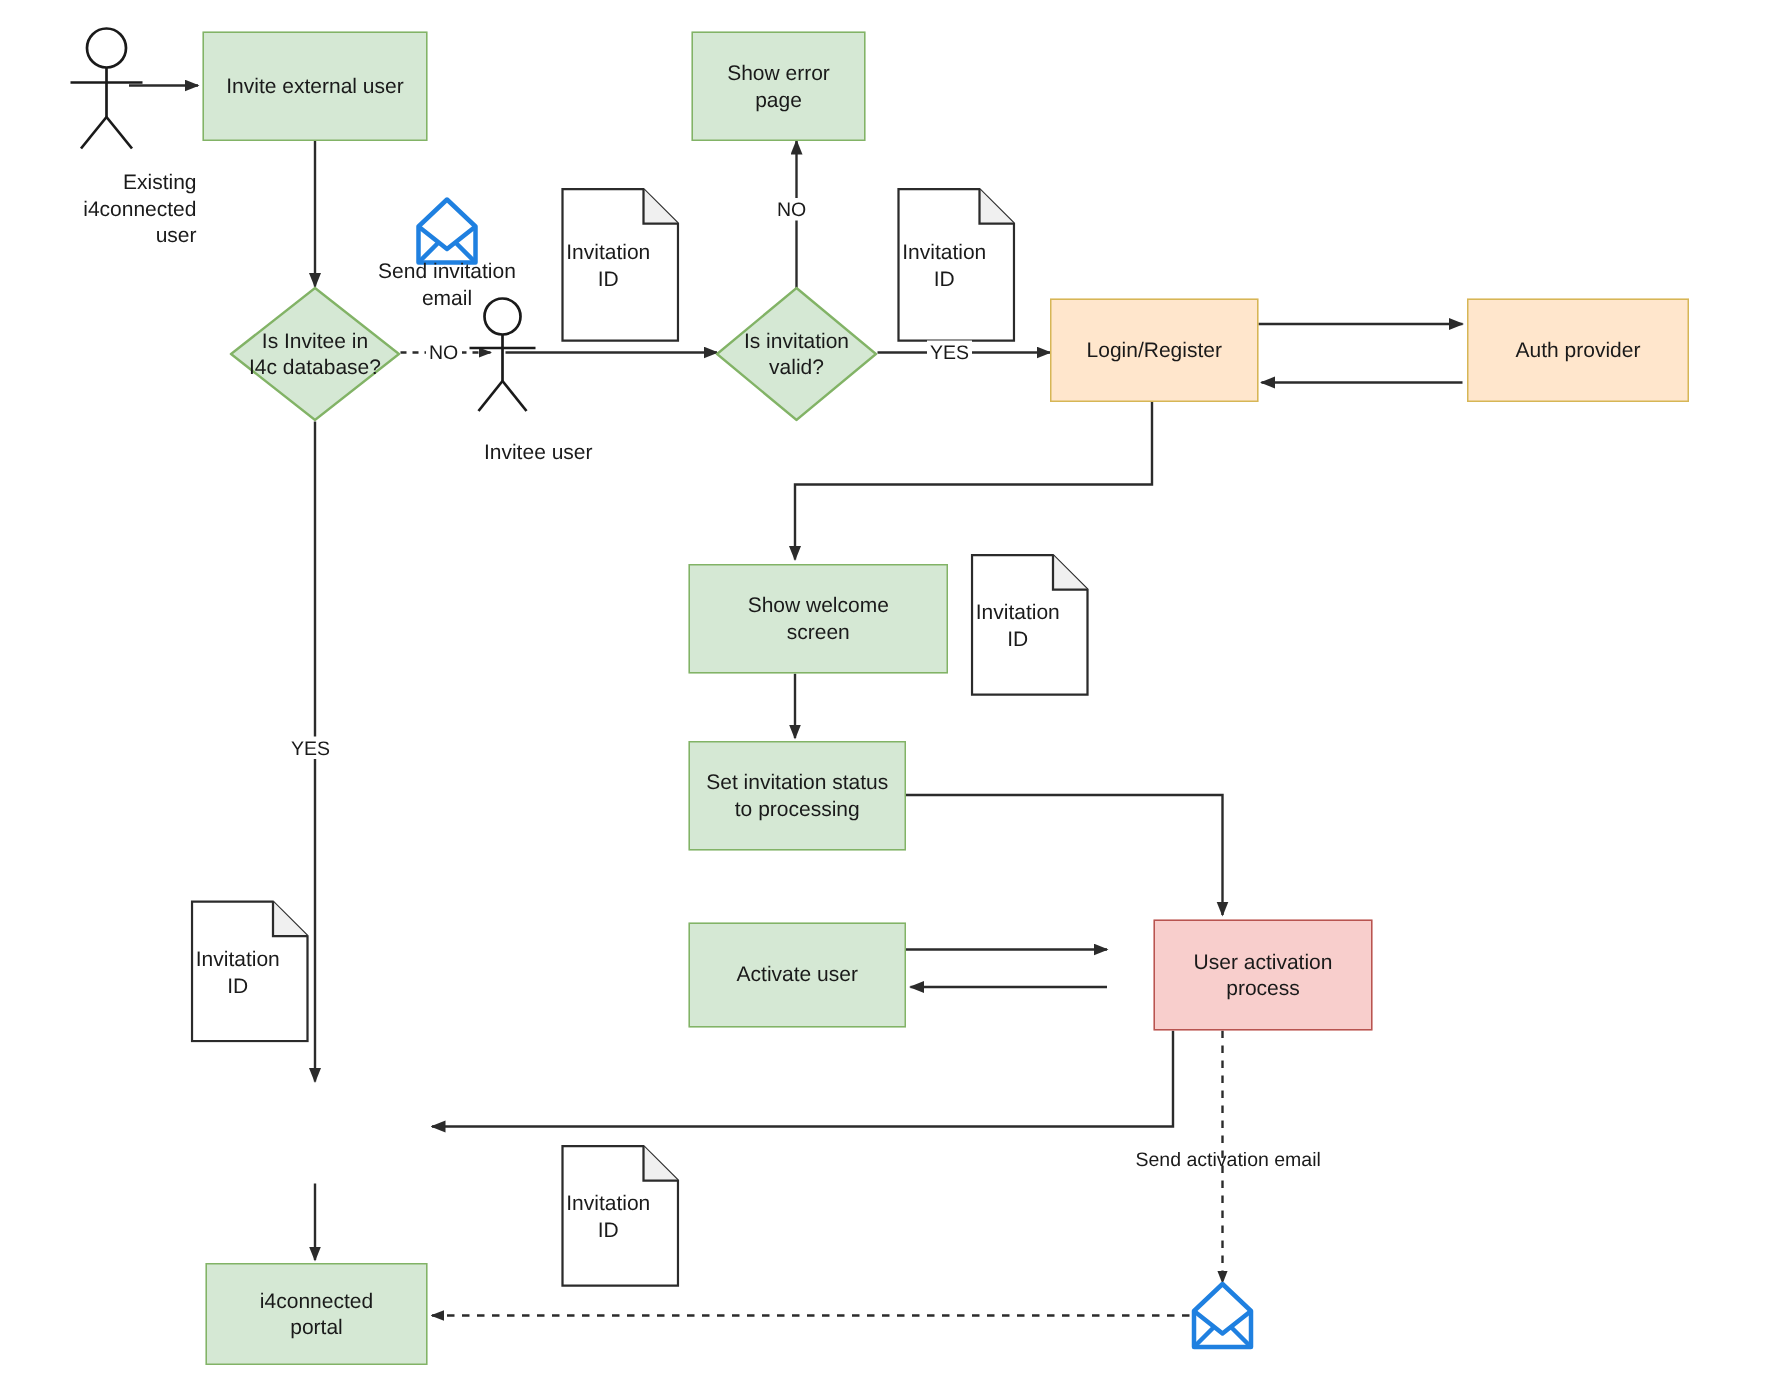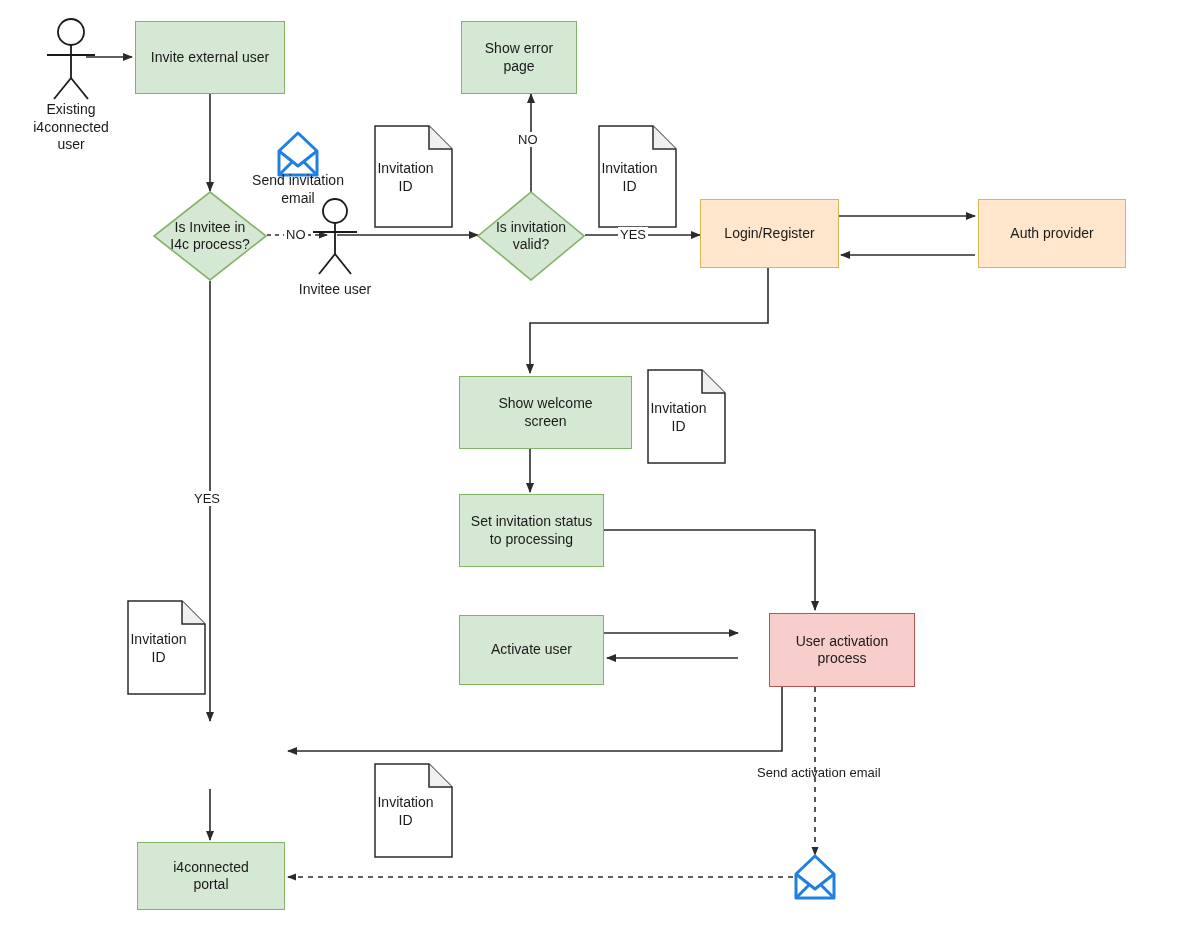--- a/index.html
+++ b/index.html
@@ -77,25 +77,26 @@
     transform: translateY(-50%);
     text-align: center;
     font-size: 14px;
     line-height: 1.3;
     white-space: pre-line;
     color: #1a1a1a;
     z-index: 2;
   }
   .actor-caption {
     position: absolute;
-    text-align: center;
+    text-align: right;
     font-size: 14px;
     line-height: 1.25;
     white-space: pre-line;
     color: #1a1a1a;
+    margin-top: 12px;
   }
   .edge-label {
     position: absolute;
     font-size: 13px;
     color: #1a1a1a;
     background: #ffffff;
     padding: 0 2px;
     white-space: nowrap;
   }
   .mail-caption {
@@ -201,21 +202,21 @@
 
   <div class="node proc-green" style="left:135px; top:21px; width:150px; height:73px;">
     <span class="lbl">Invite external user</span>
   </div>
 
   <div class="node decision" style="left:153px; top:191px; width:114px; height:90px;">
     <svg class="dshape" viewBox="0 0 114 90" preserveAspectRatio="none">
       <polygon points="57,1 113,45 57,89 1,45" fill="#d5e8d4" stroke="#82b366" stroke-width="1.6"></polygon>
     </svg>
     <span class="dlabel">Is Invitee in
-I4c process?</span>
+I4c database?</span>
   </div>
 
   <div class="node proc-green" style="left:461px; top:21px; width:116px; height:73px;">
     <span class="lbl">Show error page</span>
   </div>
 
   <div class="node decision" style="left:477px; top:191px; width:108px; height:90px;">
     <svg class="dshape" viewBox="0 0 108 90" preserveAspectRatio="none">
       <polygon points="54,1 107,45 54,89 1,45" fill="#d5e8d4" stroke="#82b366" stroke-width="1.6"></polygon>
     </svg>

